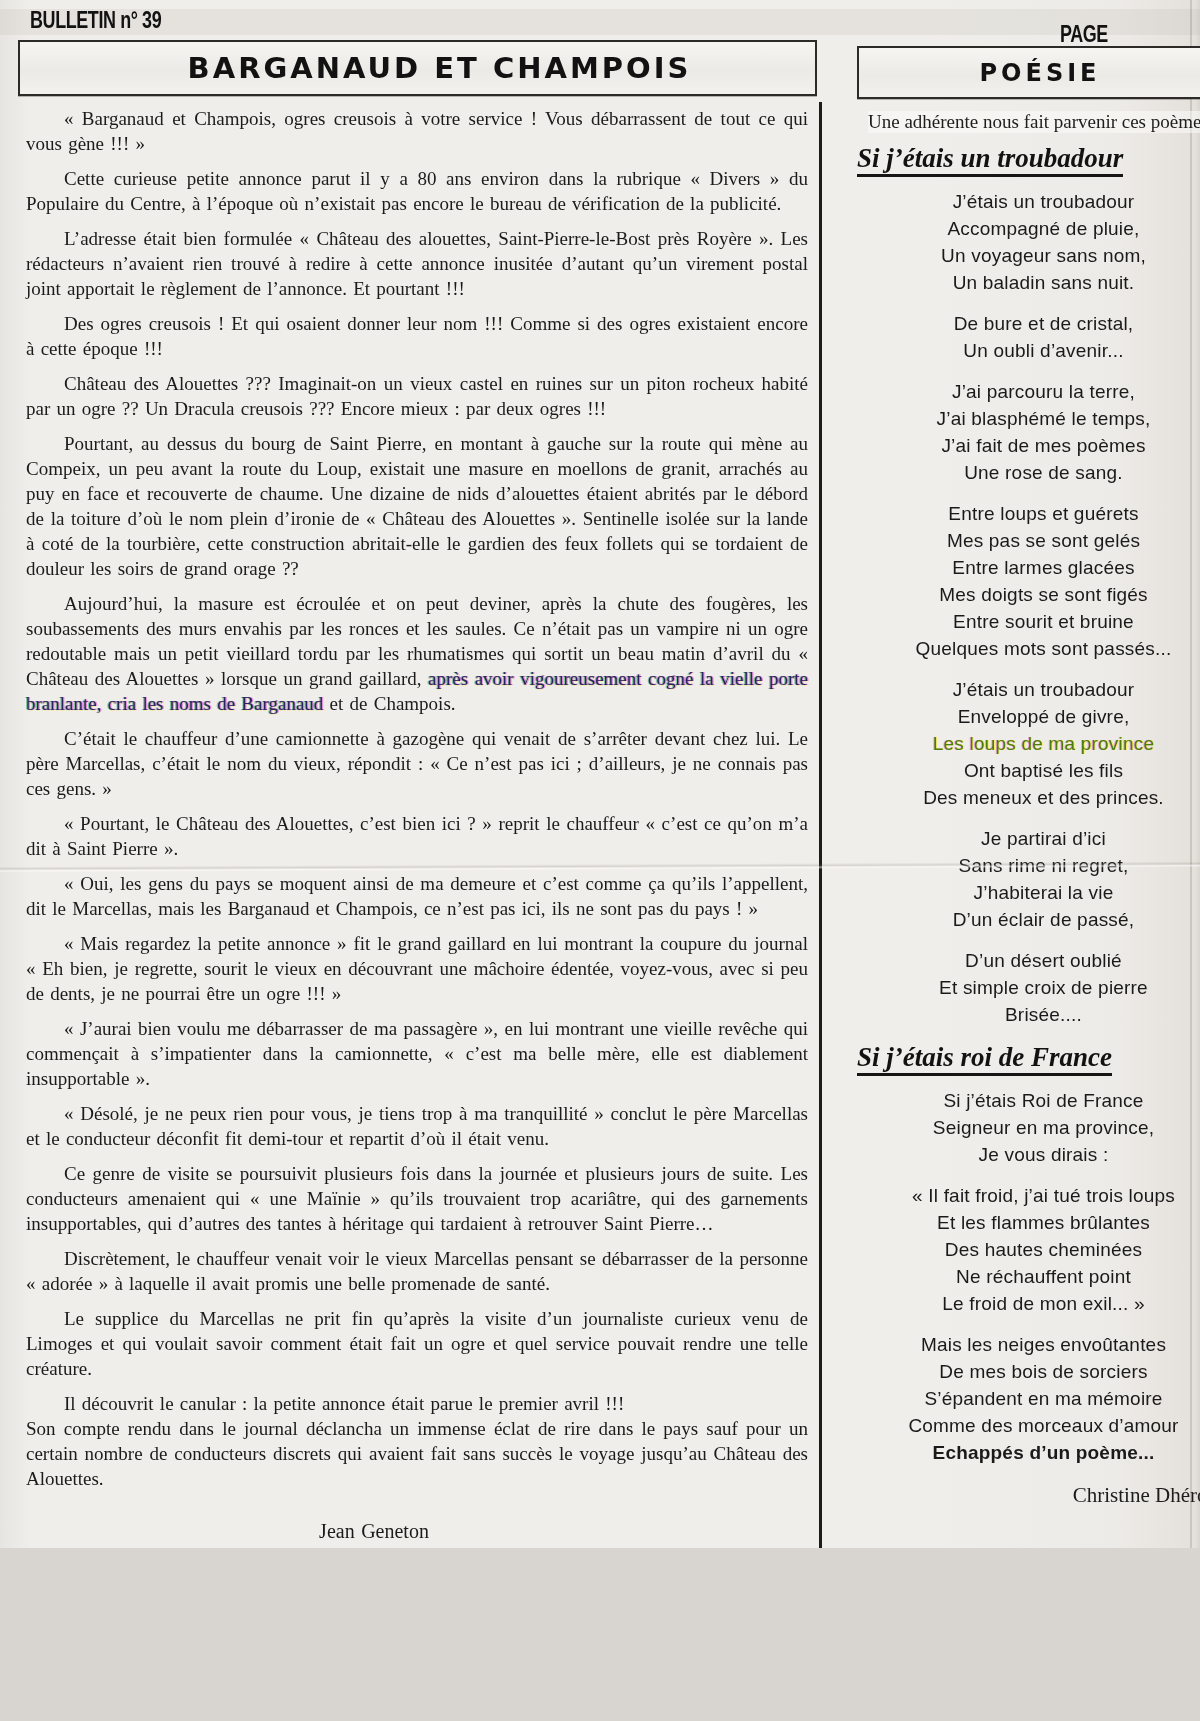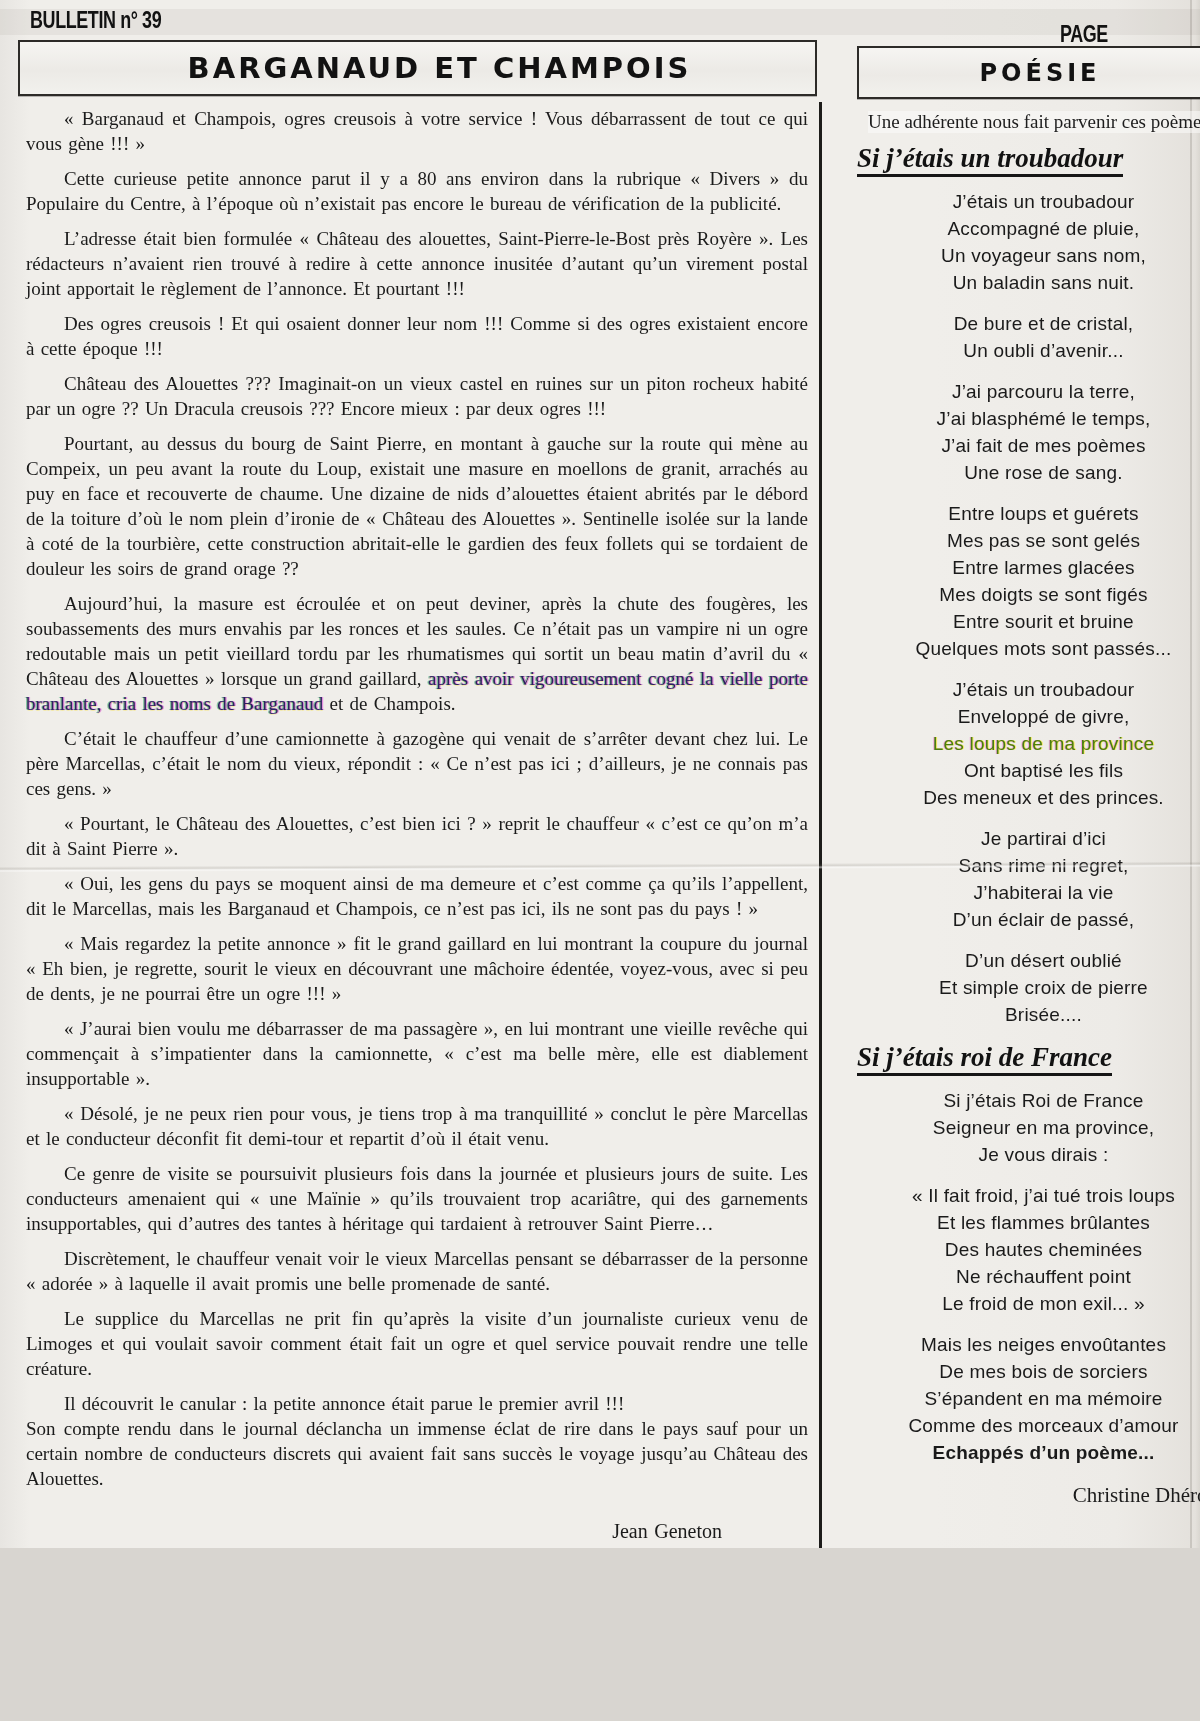--- a/index.html
+++ b/index.html
@@ -52,21 +52,21 @@
     color:#1b1b1b;
   }
   .article p{margin:0 0 10px 0;text-indent:38px;}
   .article p.tight{margin-bottom:0;}
   .article p.noindent{text-indent:0;margin-top:0;}
   .fringe{
     color:#2c2260;
     text-shadow:1.2px 0 rgba(210,0,210,0.40), -1.2px 0 rgba(0,150,70,0.45), 0 1.2px rgba(250,220,0,0.28);
   }
   .sig{font-family:"Liberation Serif","DejaVu Serif",serif;}
-  .sig-left{margin-top:28px;text-align:right;padding-right:86px;font-size:20px;}
+  .sig-left{margin-top:28px;text-align:center;padding-right:86px;font-size:20px;}
 
   .divider{position:absolute;left:819px;top:102px;width:3px;height:1610px;background:#1d1c1a;}
 
   .col-right{position:absolute;left:857px;top:46px;width:373px;}
   .tbox-right{height:53px;width:366px;box-sizing:border-box;}
   .tbox-right .tbox-text{font-size:24px;letter-spacing:4px;}
   .intro{
     font-family:"Liberation Serif","DejaVu Serif",serif;
     font-size:19px;white-space:nowrap;
     margin:12px 0 10px 11px;color:#1d1d1d;

